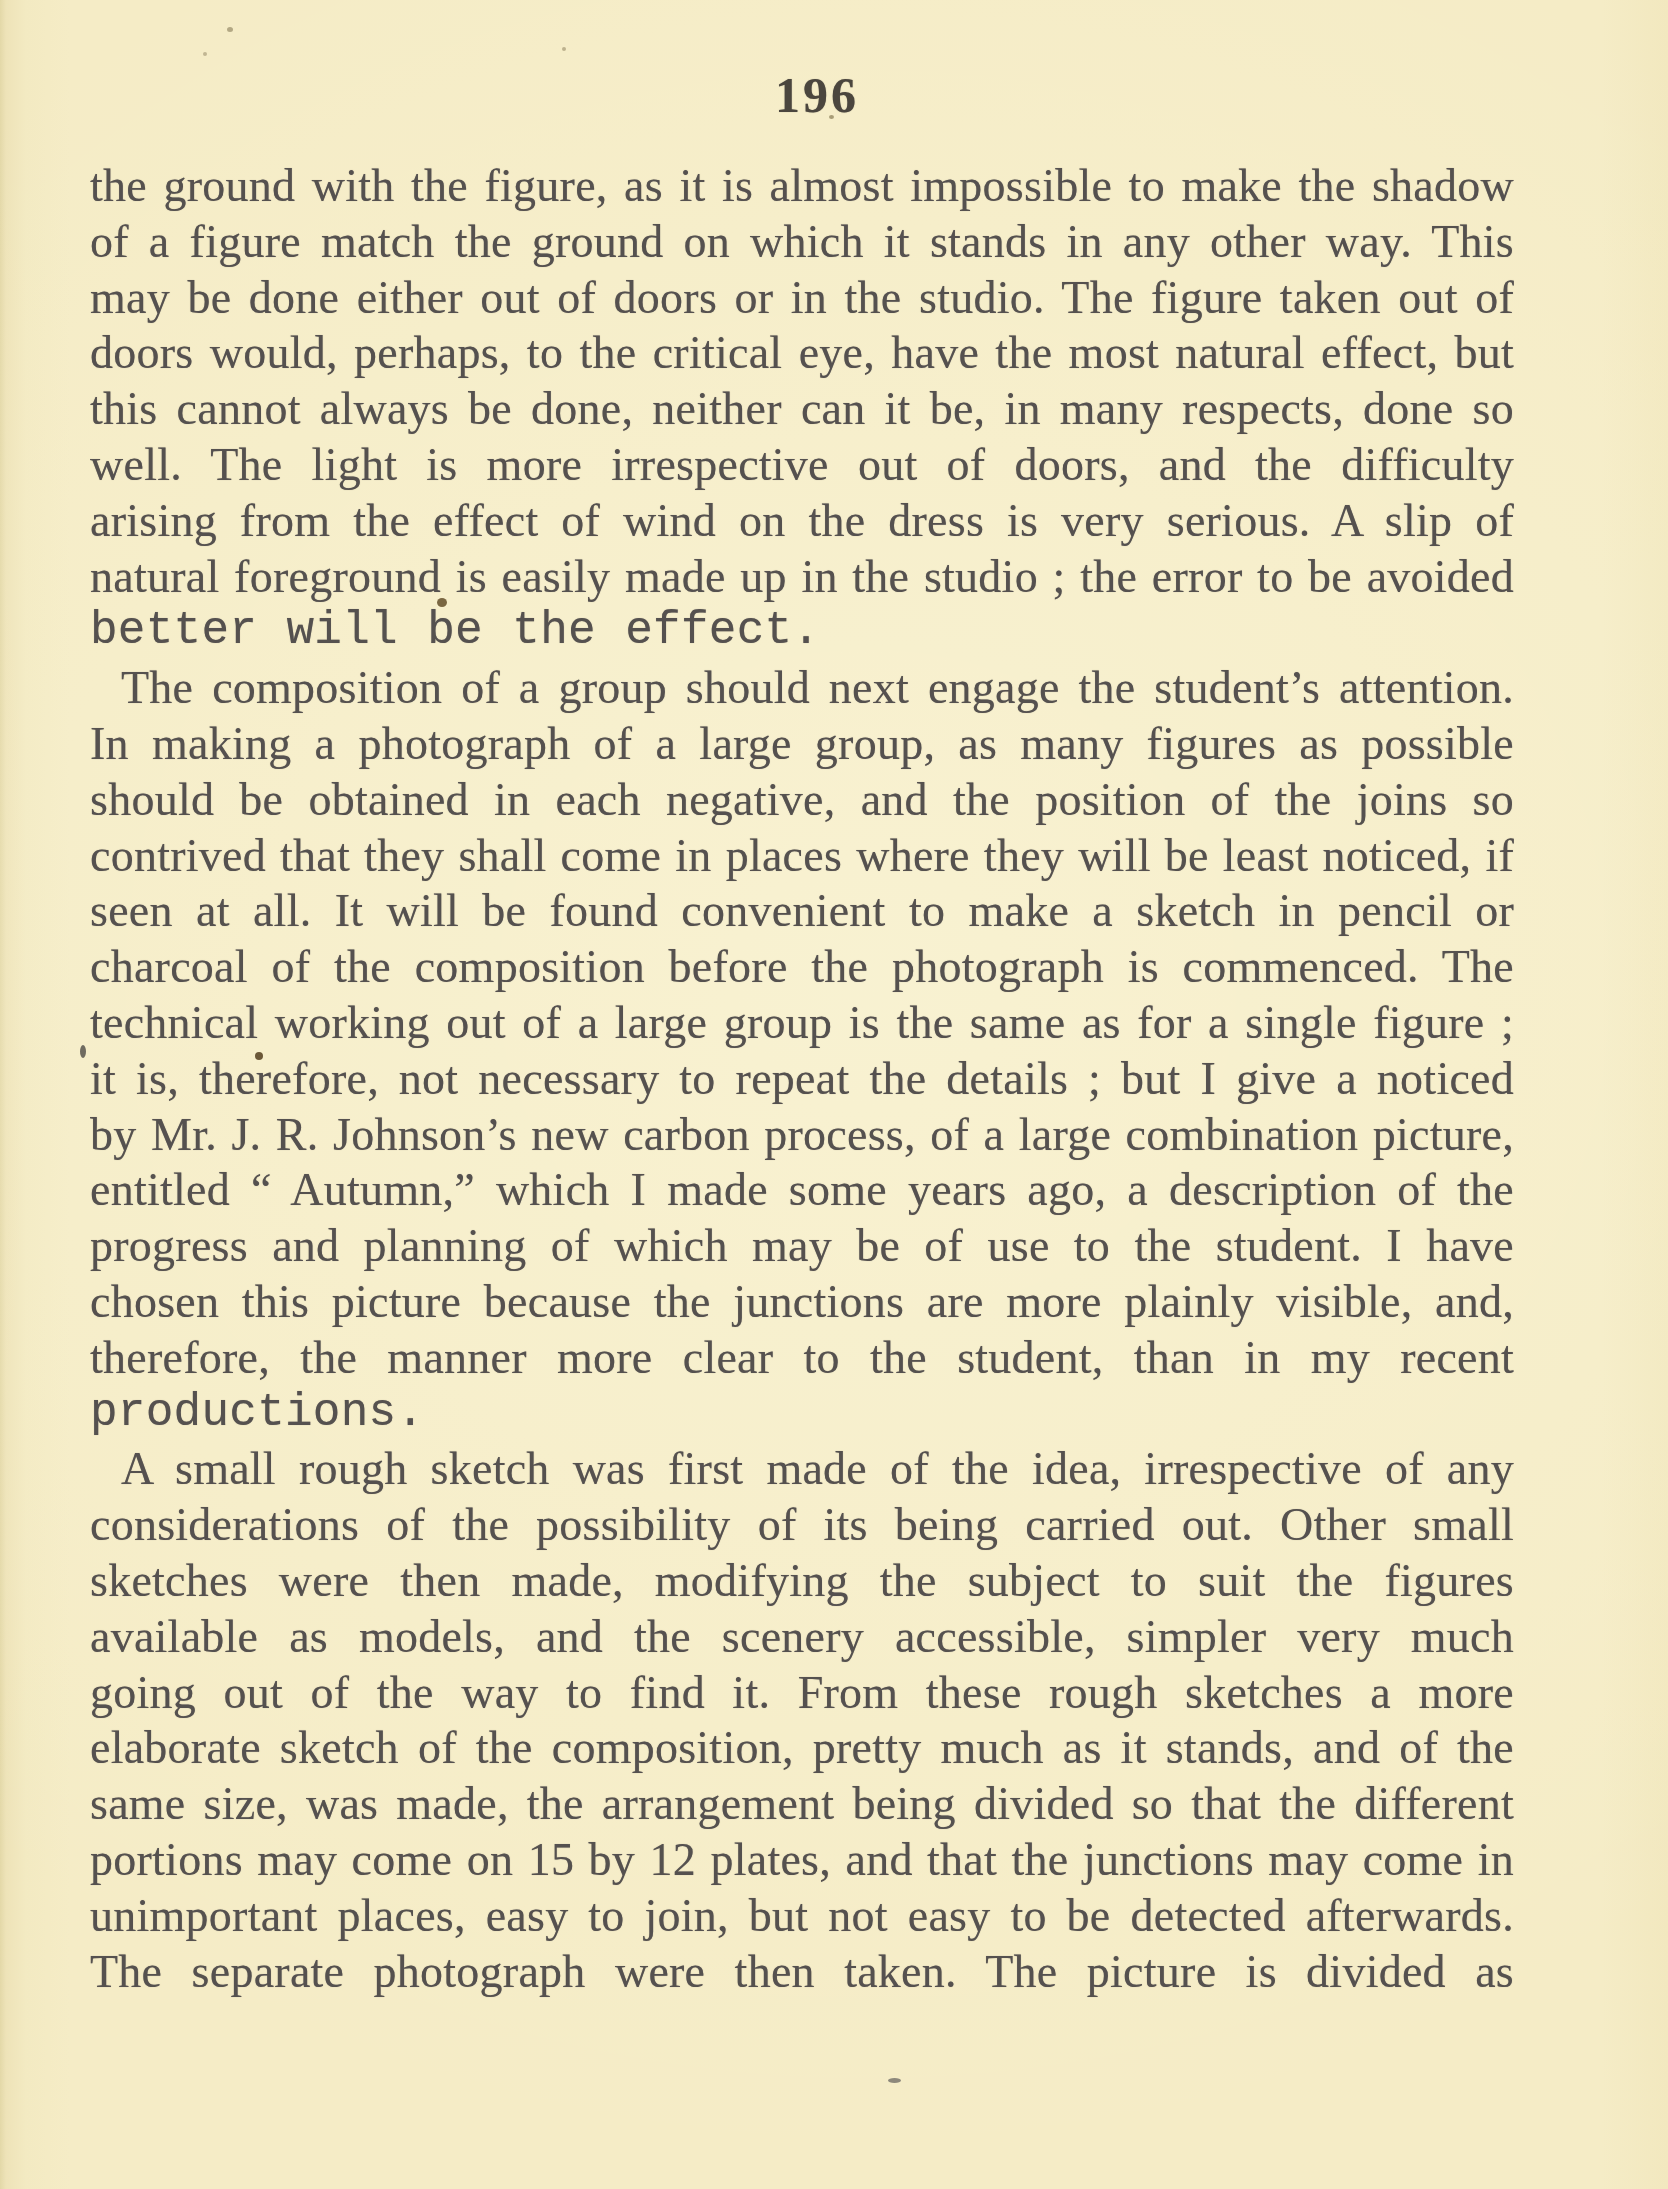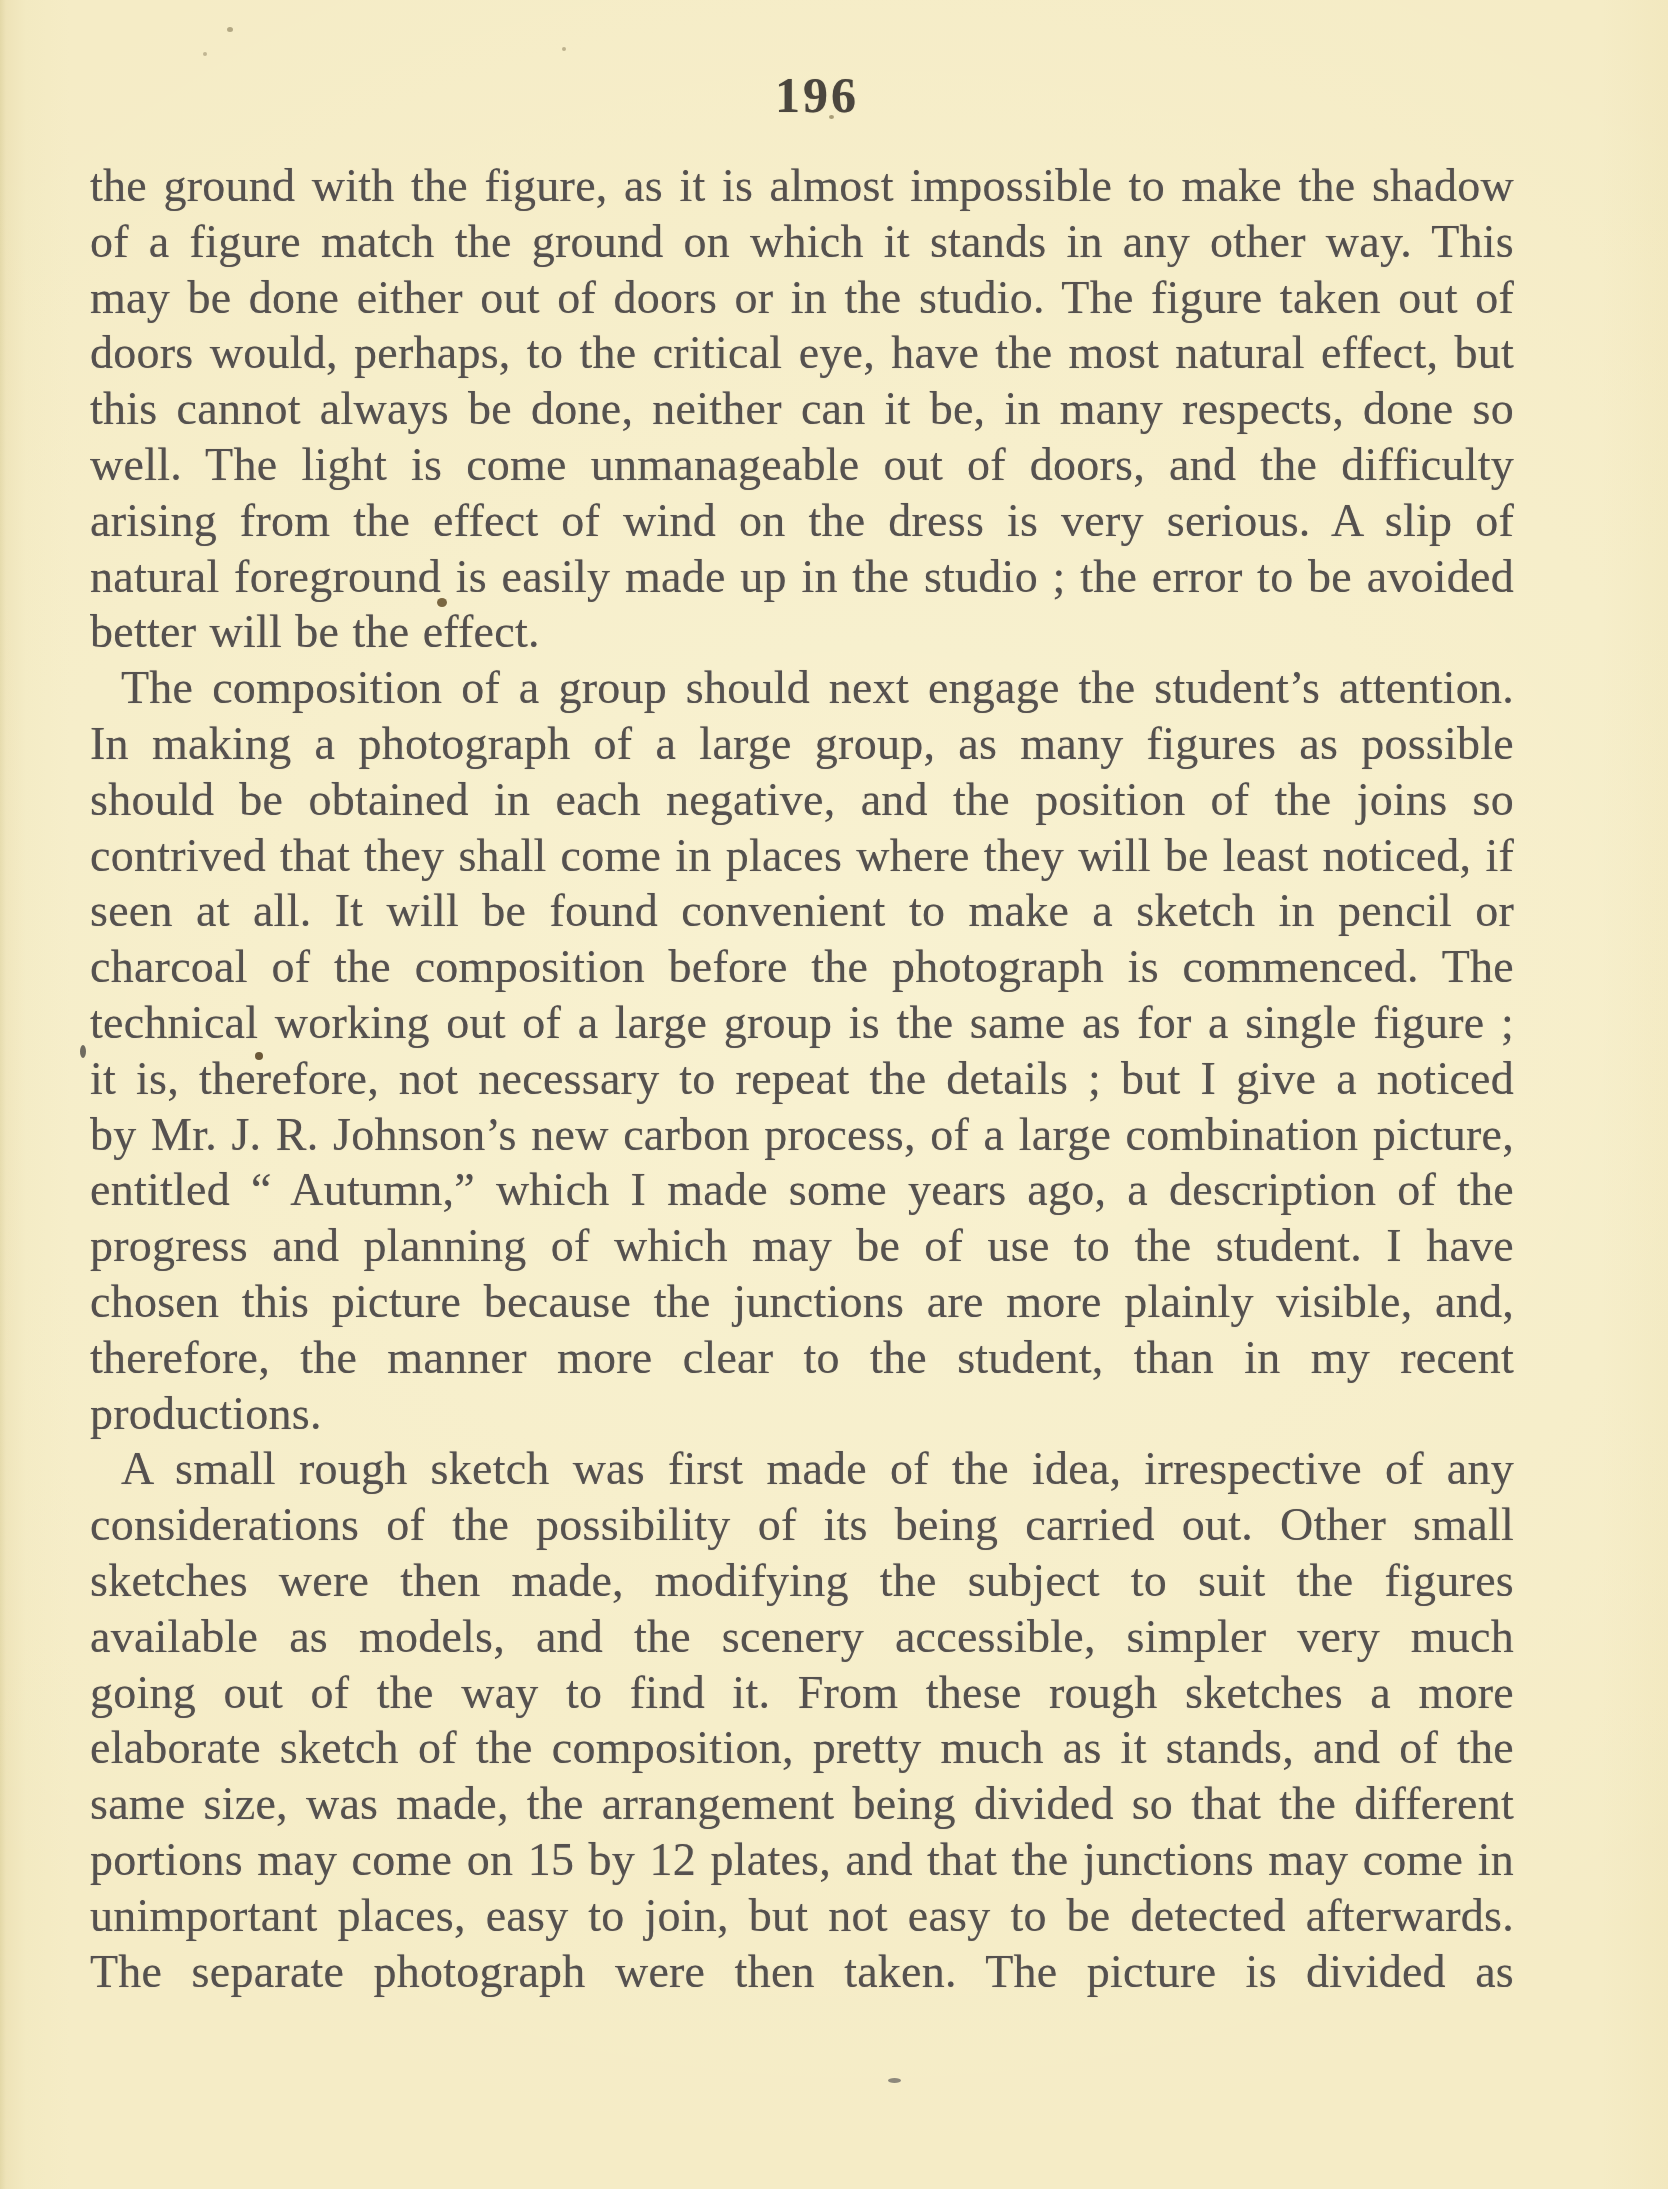--- a/index.html
+++ b/index.html
@@ -38,39 +38,39 @@
     height: 55.8px;
     text-align: justify;
     text-align-last: justify;
     letter-spacing: 0.25px;
     word-spacing: 1.5px;
     color: #55514f;
     text-shadow: 0 0 0.8px rgba(85,81,79,0.55);
     overflow: hidden;
     white-space: normal;
   }
-  .line.flush { text-align-last: left; }
+  .line.flush { text-align-last: left; font-family: Liberation Mono, monospace; }
   .line.indent { text-indent: 31px; }
   .speck {
     position: absolute;
     border-radius: 50%;
   }
 </style>
 </head>
 <body>
 
 <div class="page">
   <div class="pagenum">196</div>
   <div class="textblock">
       <div class="line">the ground with the figure, as it is almost impossible to make the shadow</div>
       <div class="line">of a figure match the ground on which it stands in any other way.  This</div>
       <div class="line">may be done either out of doors or in the studio.  The figure taken out of</div>
       <div class="line">doors would, perhaps, to the critical eye, have the most natural effect, but</div>
       <div class="line">this cannot always be done, neither can it be, in many respects, done so</div>
-      <div class="line">well.  The light is come unmanageable out of doors, and the difficulty</div>
+      <div class="line">well.  The light is more irrespective out of doors, and the difficulty</div>
       <div class="line">arising from the effect of wind on the dress is very serious.  A slip of</div>
       <div class="line">natural foreground is easily made up in the studio ; the error to be avoided</div>
       <div class="line flush">better will be the effect.</div>
       <div class="line indent">The composition of a group should next engage the student’s attention.</div>
       <div class="line">In making a photograph of a large group, as many figures as possible</div>
       <div class="line">should be obtained in each negative, and the position of the joins so</div>
       <div class="line">contrived that they shall come in places where they will be least noticed, if</div>
       <div class="line">seen at all.  It will be found convenient to make a sketch in pencil or</div>
       <div class="line">charcoal of the composition before the photograph is commenced.  The</div>
       <div class="line">technical working out of a large group is the same as for a single figure ;</div>

